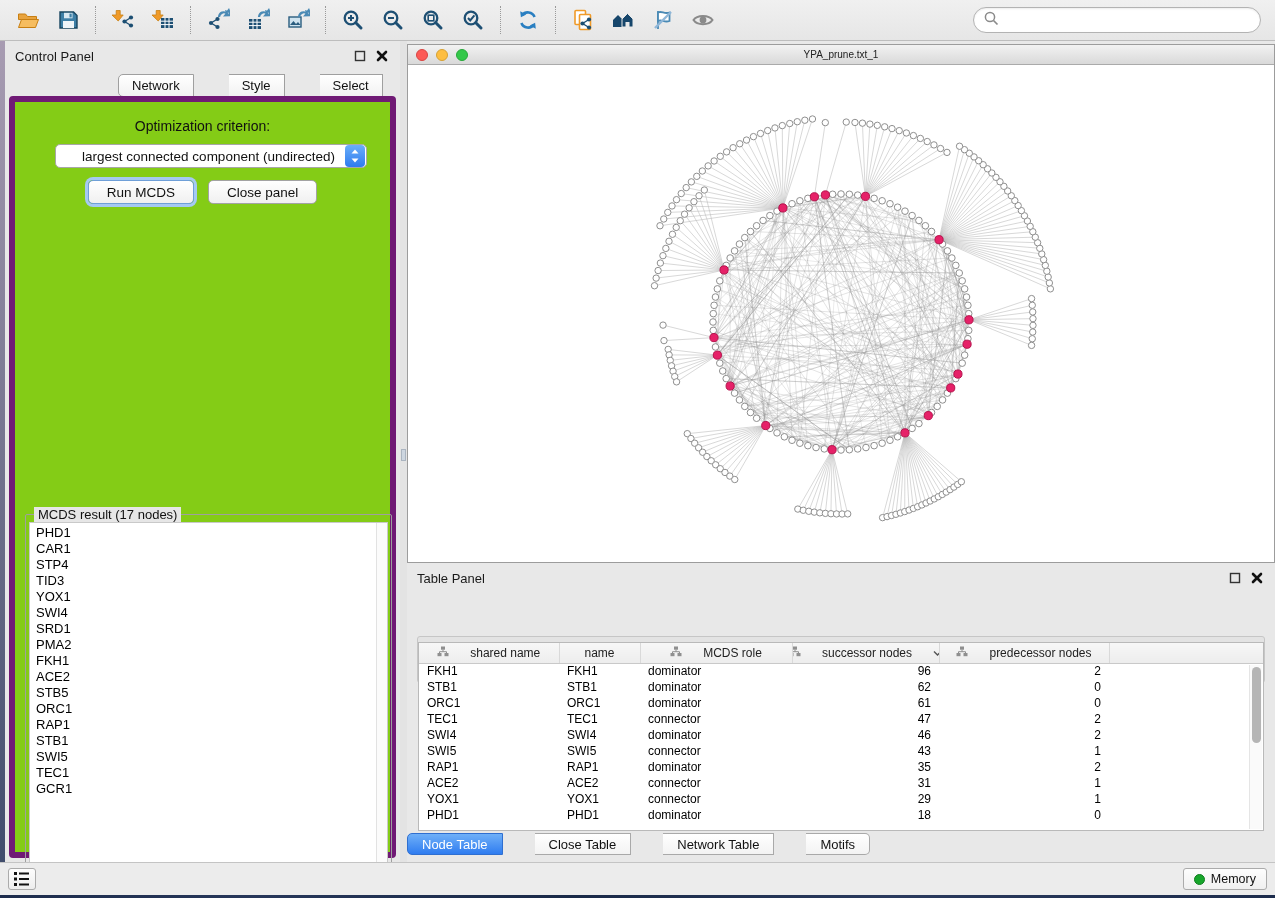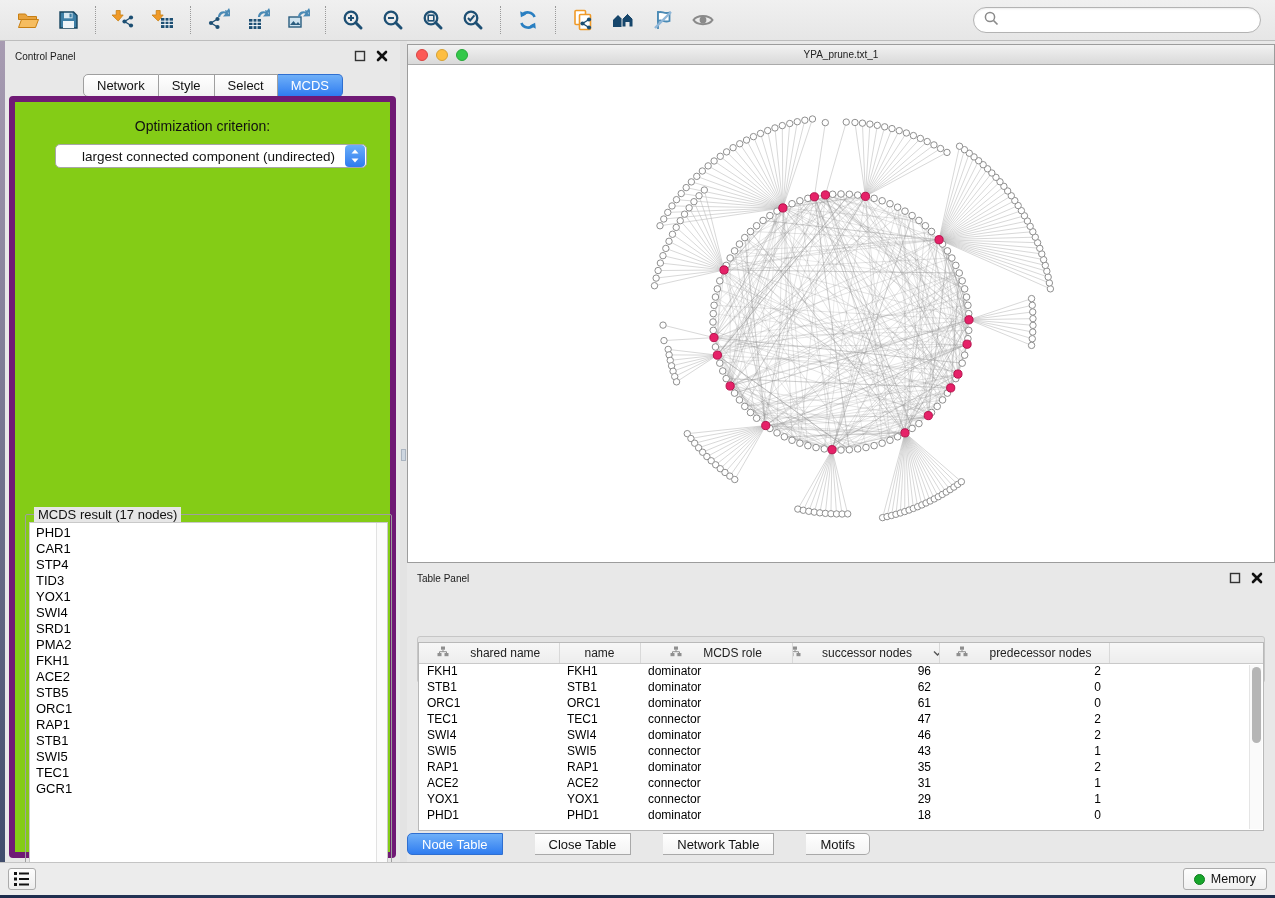--- a/index.html
+++ b/index.html
@@ -16,26 +16,26 @@
   .search-wrap input{border:none;outline:none;flex:1;font-size:13px;background:transparent;}
 
   
   .left-strip{position:absolute;left:0;top:41px;width:5px;height:849px;background:linear-gradient(#a89cb2,#7d7b95 40%,#3d4a6a);}
   .bottom-strip{position:absolute;left:0;top:890px;width:1275px;height:8px;
     background:linear-gradient(90deg,#1d2c4c,#27375a 20%,#1a2a48 45%,#2b3b5e 70%,#182档644 90%,#1d2c4c);}
   .bottom-strip{background:linear-gradient(90deg,#1d2c4c,#27375a 20%,#1a2a48 45%,#2b3b5e 70%,#1d2c4c);}
 
   
   .control-panel{position:absolute;left:5px;top:41px;width:395px;height:821px;background:#e8e8e8;}
-  .panel-header{height:26px;display:flex;align-items:center;padding:4px 10px 0 10px;font-size:10px;color:#1a1a1a;}
+  .panel-header{height:26px;display:flex;align-items:center;padding:4px 10px 0 10px;font-size:13px;color:#1a1a1a;}
   .panel-header .spacer{flex:1;}
   .mini-ico{width:16px;height:16px;display:flex;align-items:center;justify-content:center;margin-left:6px;cursor:pointer;}
   .seg-tabs{position:absolute;left:78px;top:33px;display:flex;height:23px;}
   .seg-tab{padding:0 13px;display:flex;align-items:center;font-size:13px;background:linear-gradient(#ffffff,#f2f2f2);
-    border:1px solid #9f9f9f;border-left:none;color:#111;cursor:pointer;}
+    border:1px solid #9f9f9f;border-left:none;color:#111;cursor:pointer;margin-left:35px;}
   .seg-tab:first-child{border-left:1px solid #9f9f9f;border-radius:5px 0 0 5px;}
   .seg-tab:last-child{border-radius:0 5px 5px 0;}
   .seg-tab.selected{background:linear-gradient(#6fb0f8,#2f7cf0);color:#fff;border-color:#2f6fd0;}
   .tab-pane{position:absolute;left:4px;top:55px;width:387px;height:762px;border:6px solid #701a75;border-radius:4px;background:#84cc16;}
   .opt-label{text-align:center;margin-top:16px;font-size:14px;color:#111;}
   .criterion{position:absolute;left:40px;top:42px;width:312px;height:24px;background:#fff;border:1px solid #a7a7a7;
     border-radius:5px;display:flex;align-items:center;cursor:pointer;}
   .criterion .val{flex:1;text-align:center;font-size:13.5px;color:#111;padding-left:4px;white-space:nowrap;overflow:hidden;margin-left:12px;}
   .criterion .stepper{width:20px;height:22px;border-radius:4px;background:linear-gradient(#6aaef8,#2e7bf0);
     display:flex;flex-direction:column;align-items:center;justify-content:center;gap:1px;margin-right:1px;}
@@ -279,20 +279,24 @@
     <div class="tab-pane">
       <div class="opt-label">Optimization criterion:</div>
       <div class="criterion">
         <span class="val">largest connected component (undirected)</span>
         <span class="stepper">
           <svg width="10" height="18" viewBox="0 0 10 18">
               <path d="M1.5 6.5 L5 2.5 L8.5 6.5z" fill="#fff"></path>
               <path d="M1.5 11.5 L5 15.5 L8.5 11.5z" fill="#fff"></path>
             </svg>
         </span>
+      </div>
+      <div class="btn-row">
+        <div class="mac-btn focused">Run MCDS</div>
+        <div class="mac-btn">Close panel</div>
       </div>
       <div class="mcds-box">
         <div class="mcds-legend">MCDS result (17 nodes)</div>
         <div class="mcds-list" id="mcds-list">
             <div class="mcds-item">PHD1</div>
             <div class="mcds-item">CAR1</div>
             <div class="mcds-item">STP4</div>
             <div class="mcds-item">TID3</div>
             <div class="mcds-item">YOX1</div>
             <div class="mcds-item">SWI4</div>

